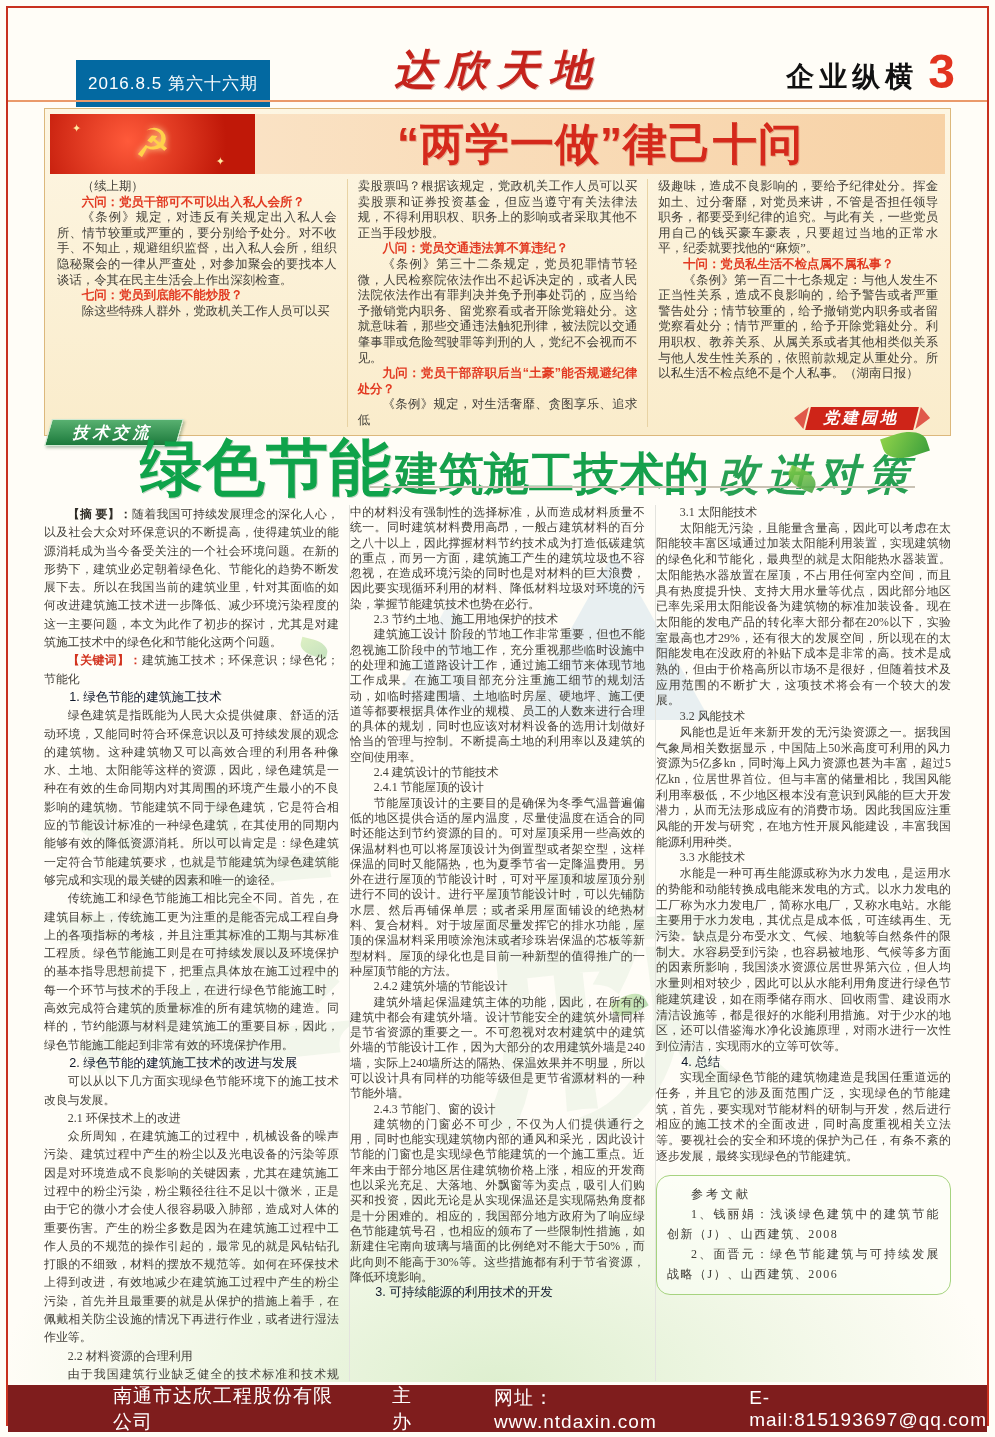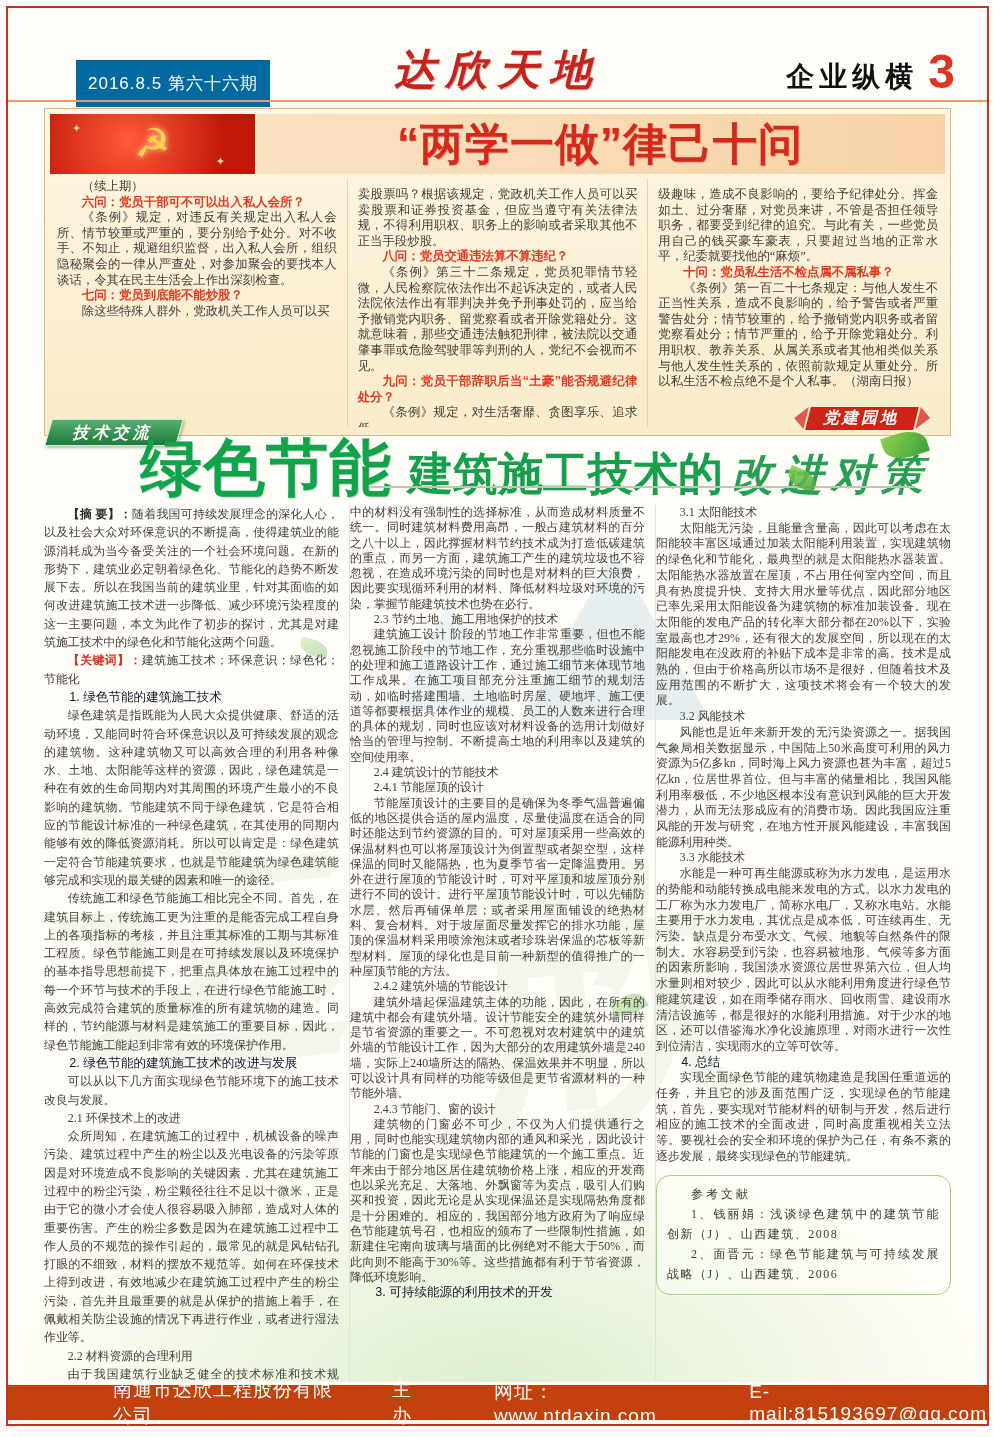--- a/index.html
+++ b/index.html
@@ -37,39 +37,39 @@
   .emblem-glyph{color:#ffd24a;font-size:40px;line-height:60px;text-shadow:0 0 6px #ffe9a0;}
   .sparkle{position:absolute;color:#ffe9a0;font-size:11px;}
   .sp1{left:22px;top:8px;} .sp2{right:30px;bottom:6px;}
   .a1title{position:absolute;left:205px;right:0;top:0;height:60px;line-height:60px;text-align:center;
            font-family:"Liberation Sans",sans-serif;font-weight:900;font-size:44px;color:#d5291b;
            letter-spacing:1px;white-space:nowrap;text-shadow:1px 1px 0 rgba(170,30,10,.25);}
   .a1cols{position:absolute;top:70px;left:12px;right:12px;bottom:8px;display:flex;overflow:hidden;}
   .a1col{flex:1 1 0;overflow:hidden;font-size:12.4px;line-height:15.6px;color:#43403a;text-align:justify;}
   .a1col + .a1col{border-left:1px solid #e8d3a4;margin-left:10px;padding-left:10px;}
   .a1col p{text-indent:2em;}
-  .a1col p.noind{text-indent:0;margin-top:8px;}
+  .a1col p.noind{text-indent:0;}
   .q{color:#e23a22;font-weight:bold;font-family:"Liberation Sans",sans-serif;}
   .pj-badge{position:absolute;right:34px;bottom:5px;background:#ce2418;color:#fff;
             font-family:"Liberation Sans",sans-serif;font-weight:bold;font-size:16px;
             padding:1px 16px;transform:skewX(-14deg);letter-spacing:3px;}
   .pj-badge::before{content:"";position:absolute;left:-14px;top:0;border-top:11px solid transparent;
             border-bottom:11px solid transparent;border-right:12px solid #e0584a;}
   .pj-badge::after{content:"";position:absolute;right:-14px;top:0;border-top:11px solid transparent;
             border-bottom:11px solid transparent;border-left:12px solid #e0584a;}
 
   
   .ribbon{position:absolute;left:48px;top:419px;width:132px;height:27px;line-height:26px;
           background:linear-gradient(180deg,#58b070,#1c7a3c);transform:skewX(-16deg);
           color:#fff;font-family:"Liberation Sans",sans-serif;font-weight:bold;font-size:16px;
           text-align:center;letter-spacing:4px;border:1px solid #cfe9d2;box-shadow:2px 2px 3px rgba(0,60,20,.3);}
   .a2head{position:absolute;left:140px;right:50px;top:426px;height:78px;white-space:nowrap;}
   .t1{font-family:"Liberation Sans",sans-serif;font-weight:900;font-size:62px;color:#0fa34a;
       letter-spacing:1px;text-shadow:1px 1px 0 rgba(10,90,40,.25);}
-  .t2{font-family:"Liberation Serif",serif;font-weight:bold;font-size:45px;color:#16a04c;margin-left:16px;}
+  .t2{font-family:"Liberation Serif",serif;font-weight:bold;font-size:45px;color:#16a04c;margin-left:2px;}
   .t3{font-family:"Liberation Serif",serif;font-weight:bold;font-style:italic;font-size:42px;
       color:#27a053;letter-spacing:8px;margin-left:8px;}
   .title-underline{position:absolute;left:230px;right:30px;bottom:16px;height:2px;background:#c9c2b4;}
   .authors{position:absolute;left:0;right:0;bottom:-8px;text-align:center;
            font-family:"Liberation Sans",sans-serif;font-weight:bold;font-size:15px;color:#1c1c1c;letter-spacing:2px;}
   .leaf{position:absolute;background:linear-gradient(135deg,#8fd24a,#3da03c);border-radius:0 60% 0 60%;}
   .leafA{width:44px;height:26px;right:68px;top:432px;transform:rotate(-18deg);}
   .leafB{width:30px;height:18px;right:178px;top:470px;transform:rotate(24deg);opacity:.85;}
   .leafC{width:34px;height:20px;left:612px;top:995px;transform:rotate(-30deg);opacity:.35;}
   .leafD{width:28px;height:16px;left:300px;top:640px;transform:rotate(14deg);opacity:.3;}
@@ -96,21 +96,21 @@
   .a2col p.noind{text-indent:0;}
   .lab-k{color:#d2321e;font-weight:bold;}
   .lab-a{font-weight:bold;color:#2f2c26;}
   .hg{color:#0f172a;font-weight:normal;font-family:"Liberation Sans",sans-serif;font-size:12.6px;}
   .refbox{margin-top:10px;border:1px solid #a6d37f;border-radius:14px;padding:8px 10px 10px 10px;
           font-size:12px;line-height:20px;letter-spacing:1.5px;color:#3e3b35;background:rgba(252,255,248,.5);}
   .refbox p{text-indent:2em;}
   .refbox .rt{text-indent:2em;letter-spacing:3px;}
 
   
-  .footerbar{position:absolute;left:8px;right:8px;top:1385px;height:35px;background:#c2410c;
+  .footerbar{position:absolute;left:8px;right:8px;top:1385px;height:47px;background:#7f1d1d;
              color:#fff;display:flex;align-items:center;font-family:"Liberation Sans",sans-serif;
              font-size:19px;letter-spacing:1px;}
   .fi-company{margin-left:105px;} .fi-role{margin-left:58px;} .fi-web{margin-left:68px;} .fi-mail{margin-left:66px;}
 </style>
 </head>
 <body>
 
 <div class="page">
   <div class="frame-top"></div>
   <div class="frame-left"></div>

